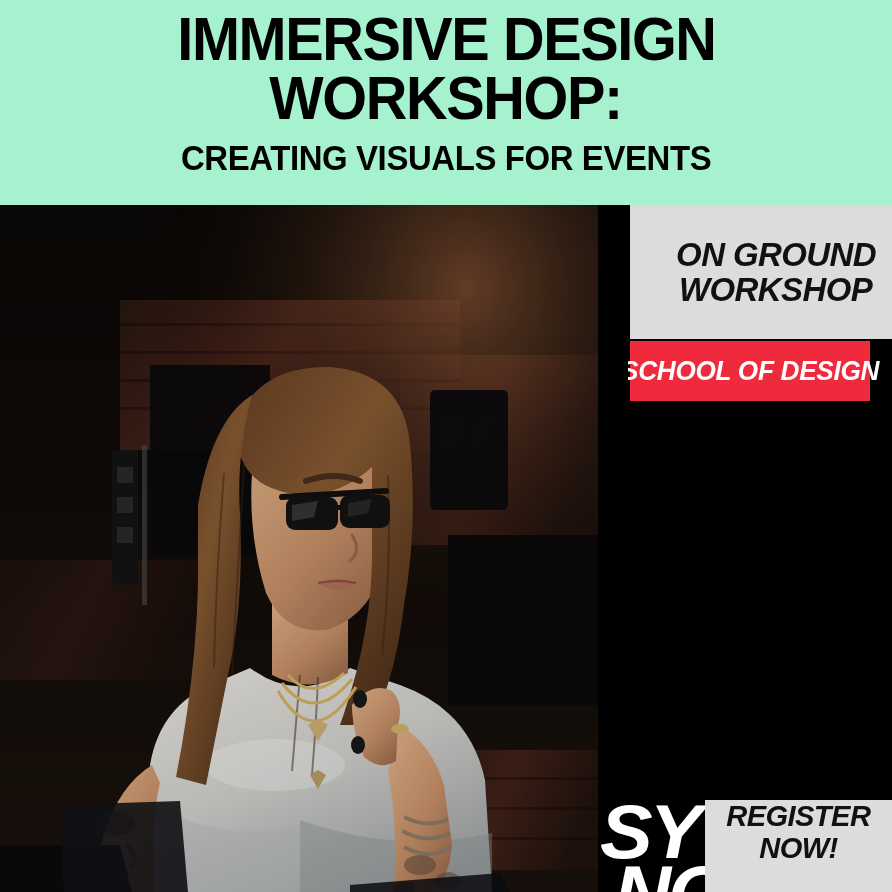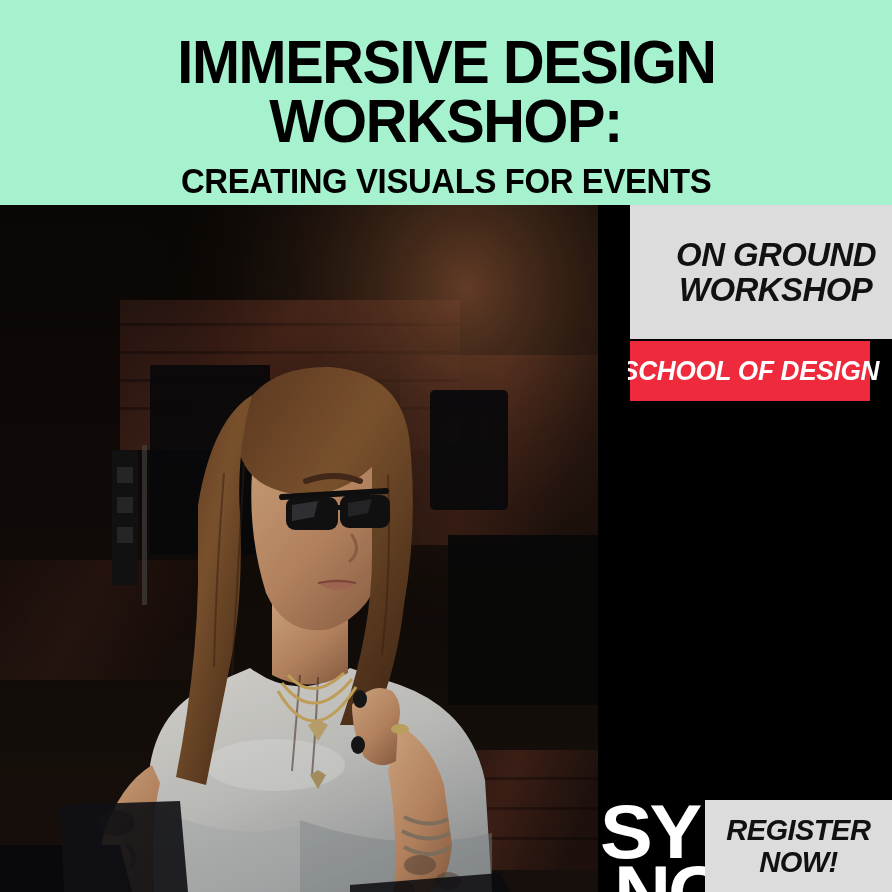--- a/index.html
+++ b/index.html
@@ -22,22 +22,22 @@
   
   .header {
     position: absolute;
     left: 0; top: 0;
     width: 892px;
     height: 205px;
     background: #a6f2ce;
     display: flex;
     flex-direction: column;
     align-items: center;
-    justify-content: center;
-    padding-top: 26px;
+    justify-content: flex-start;
+    padding-top: 10px;
     box-sizing: border-box;
     overflow: hidden;
   }
   .title-line {
     font-family: "Liberation Sans", sans-serif;
     font-weight: bold;
     color: #000000;
     text-align: center;
     line-height: 0.92;
     letter-spacing: -1.5px;
@@ -150,20 +150,21 @@
 
   
   .logo-block {
     position: absolute;
     left: 598px;
     top: 800px;
     width: 110px;
     height: 92px;
     overflow: hidden;
     background: #000000;
+    font-style: italic;
   }
   .logo-line {
     font-family: "Liberation Sans", sans-serif;
     font-weight: bold;
     color: #ffffff;
     font-size: 76px;
     line-height: 0.80;
     letter-spacing: -3px;
     white-space: nowrap;
     display: block;
@@ -176,21 +177,21 @@
   .cta {
     position: absolute;
     left: 705px;
     top: 800px;
     width: 187px;
     height: 92px;
     background: #dcdcdc;
     display: flex;
     flex-direction: column;
     align-items: center;
-    justify-content: center;
+    justify-content: flex-start;
     box-sizing: border-box;
   }
   .cta-line {
     font-family: "Liberation Sans", sans-serif;
     font-weight: bold;
     font-style: italic;
     color: #111111;
     font-size: 30px;
     line-height: 1.08;
     letter-spacing: -0.6px;

